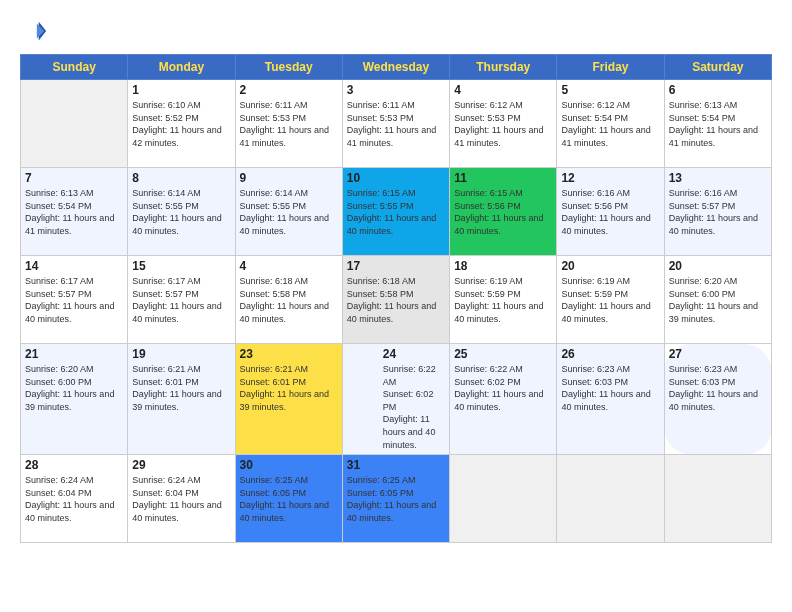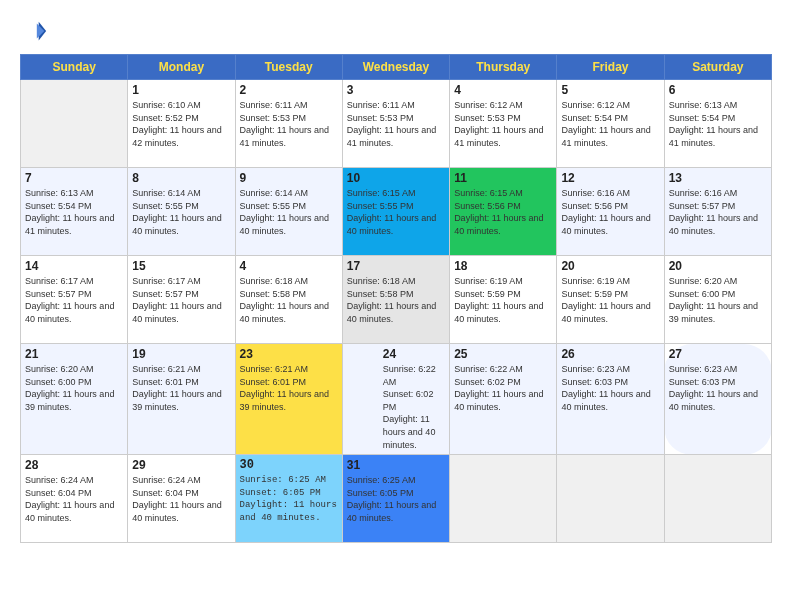--- a/index.html
+++ b/index.html
@@ -261,21 +261,21 @@
         </tr>
         <tr>
           <td class="day-cell" style="background: rgb(255, 255, 255); border-radius: 11px;">
             <span class="day-num">28</span>
             <div class="day-info">Sunrise: 6:24 AM<br>Sunset: 6:04 PM<br>Daylight: 11 hours and 40 minutes.</div>
           </td>
           <td class="day-cell" style="background: rgb(255, 255, 255);">
             <span class="day-num">29</span>
             <div class="day-info">Sunrise: 6:24 AM<br>Sunset: 6:04 PM<br>Daylight: 11 hours and 40 minutes.</div>
           </td>
-          <td class="day-cell" style="background: #7dd3fc; font-family: Liberation Mono, monospace;">
+          <td class="day-cell" style="background: #3b82f6;">
             <span class="day-num">30</span>
             <div class="day-info">Sunrise: 6:25 AM<br>Sunset: 6:05 PM<br>Daylight: 11 hours and 40 minutes.</div>
           </td>
           <td class="day-cell" style="background: #3b82f6;">
             <span class="day-num">31</span>
             <div class="day-info">Sunrise: 6:25 AM<br>Sunset: 6:05 PM<br>Daylight: 11 hours and 40 minutes.</div>
           </td>
           <td class="day-cell empty"></td>
           <td class="day-cell empty"></td>
           <td class="day-cell empty"></td>

